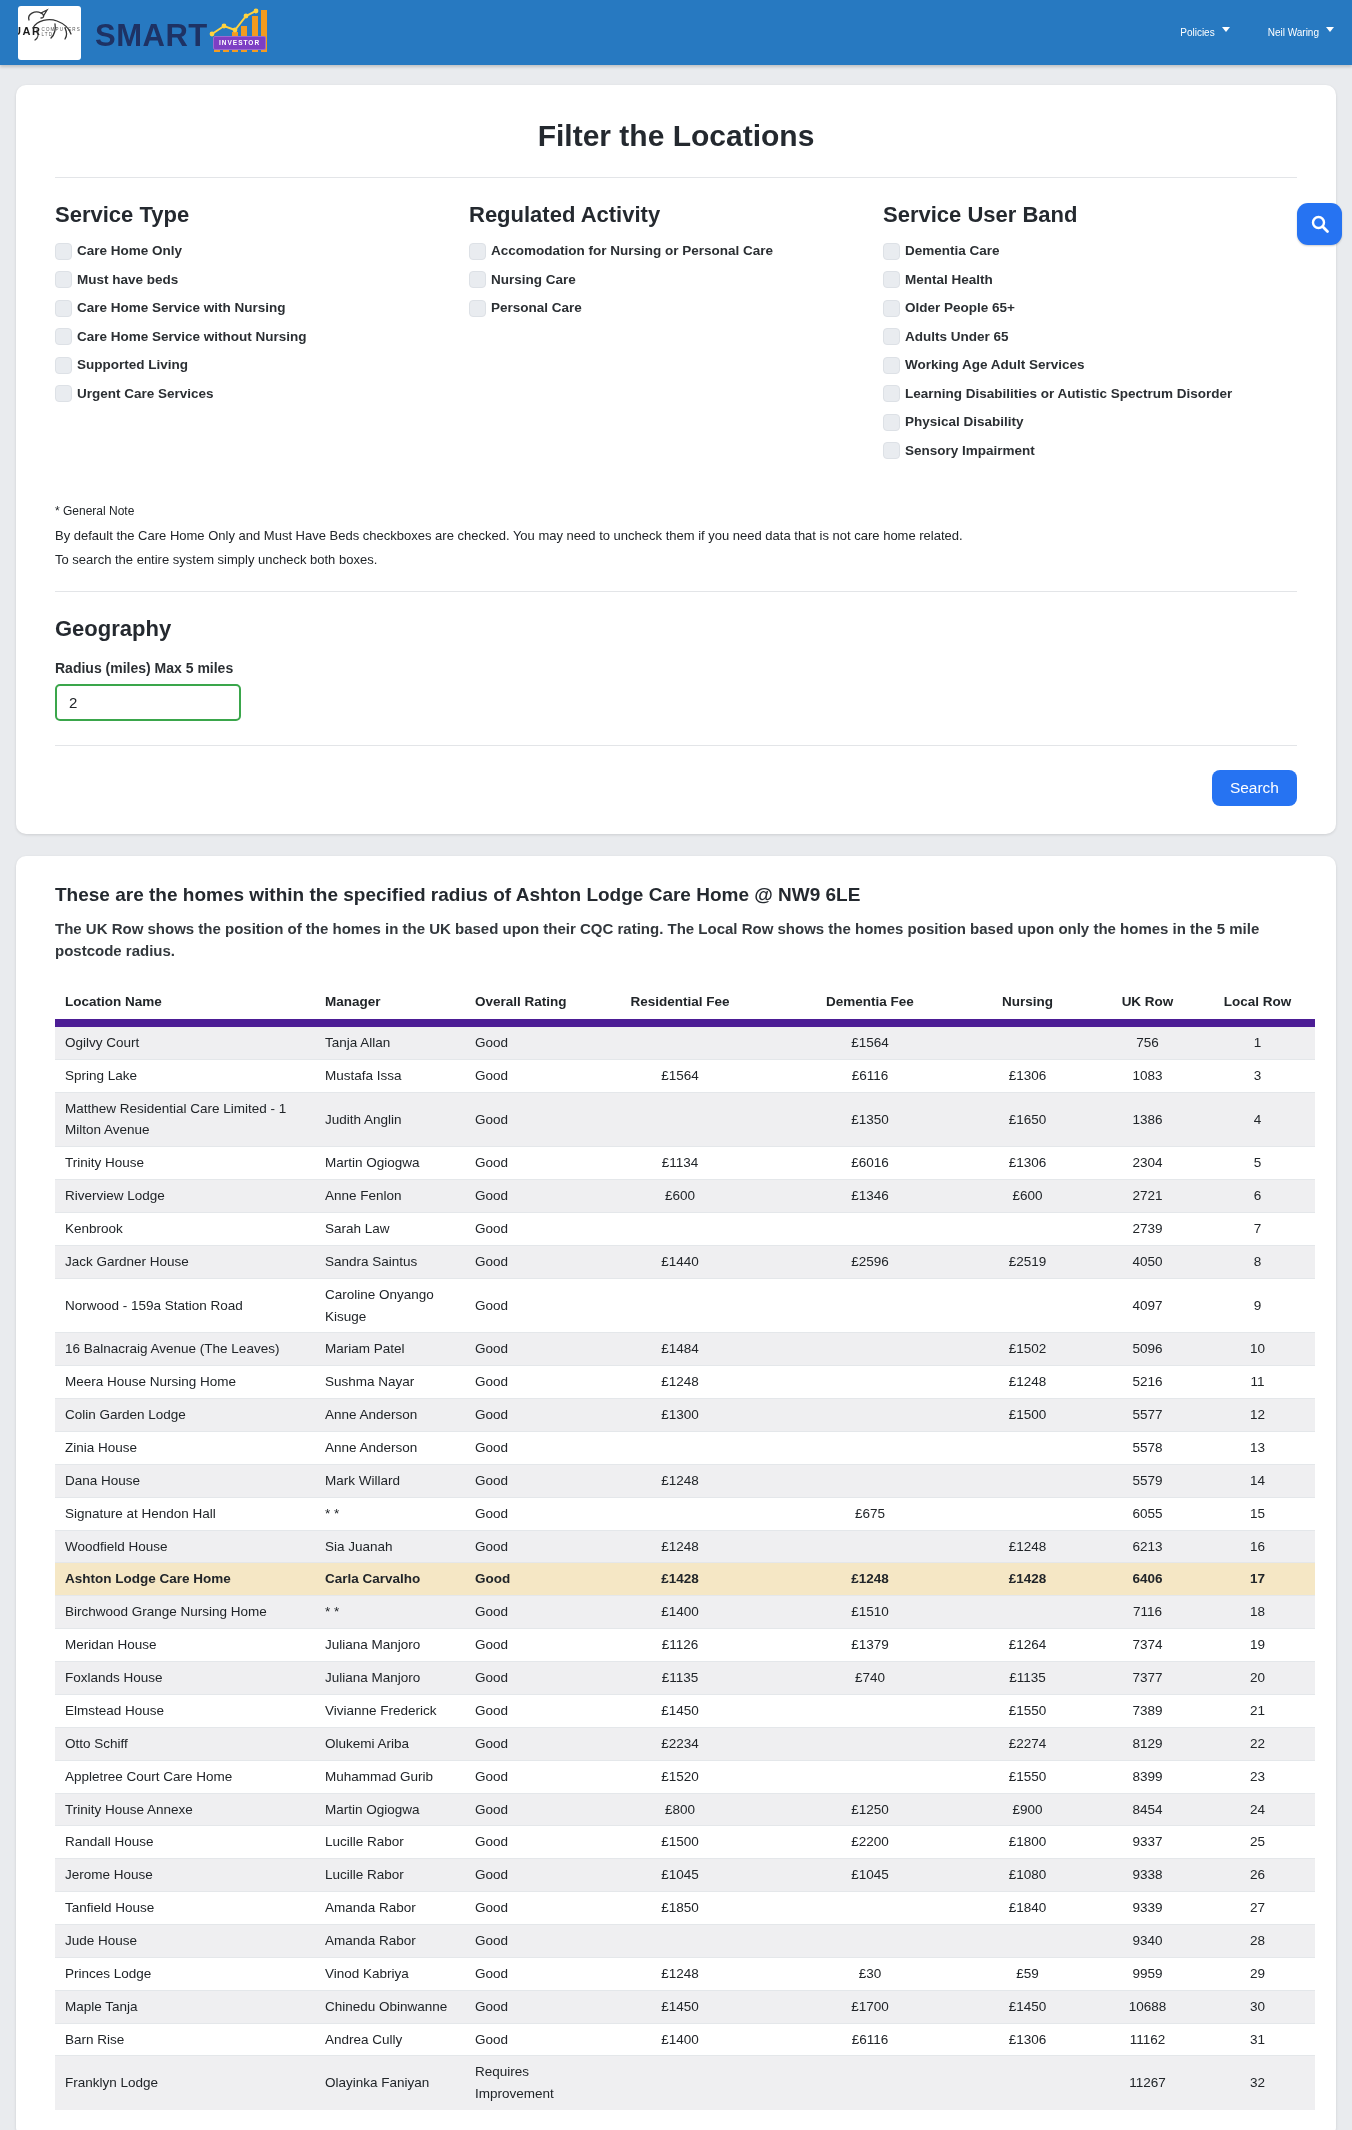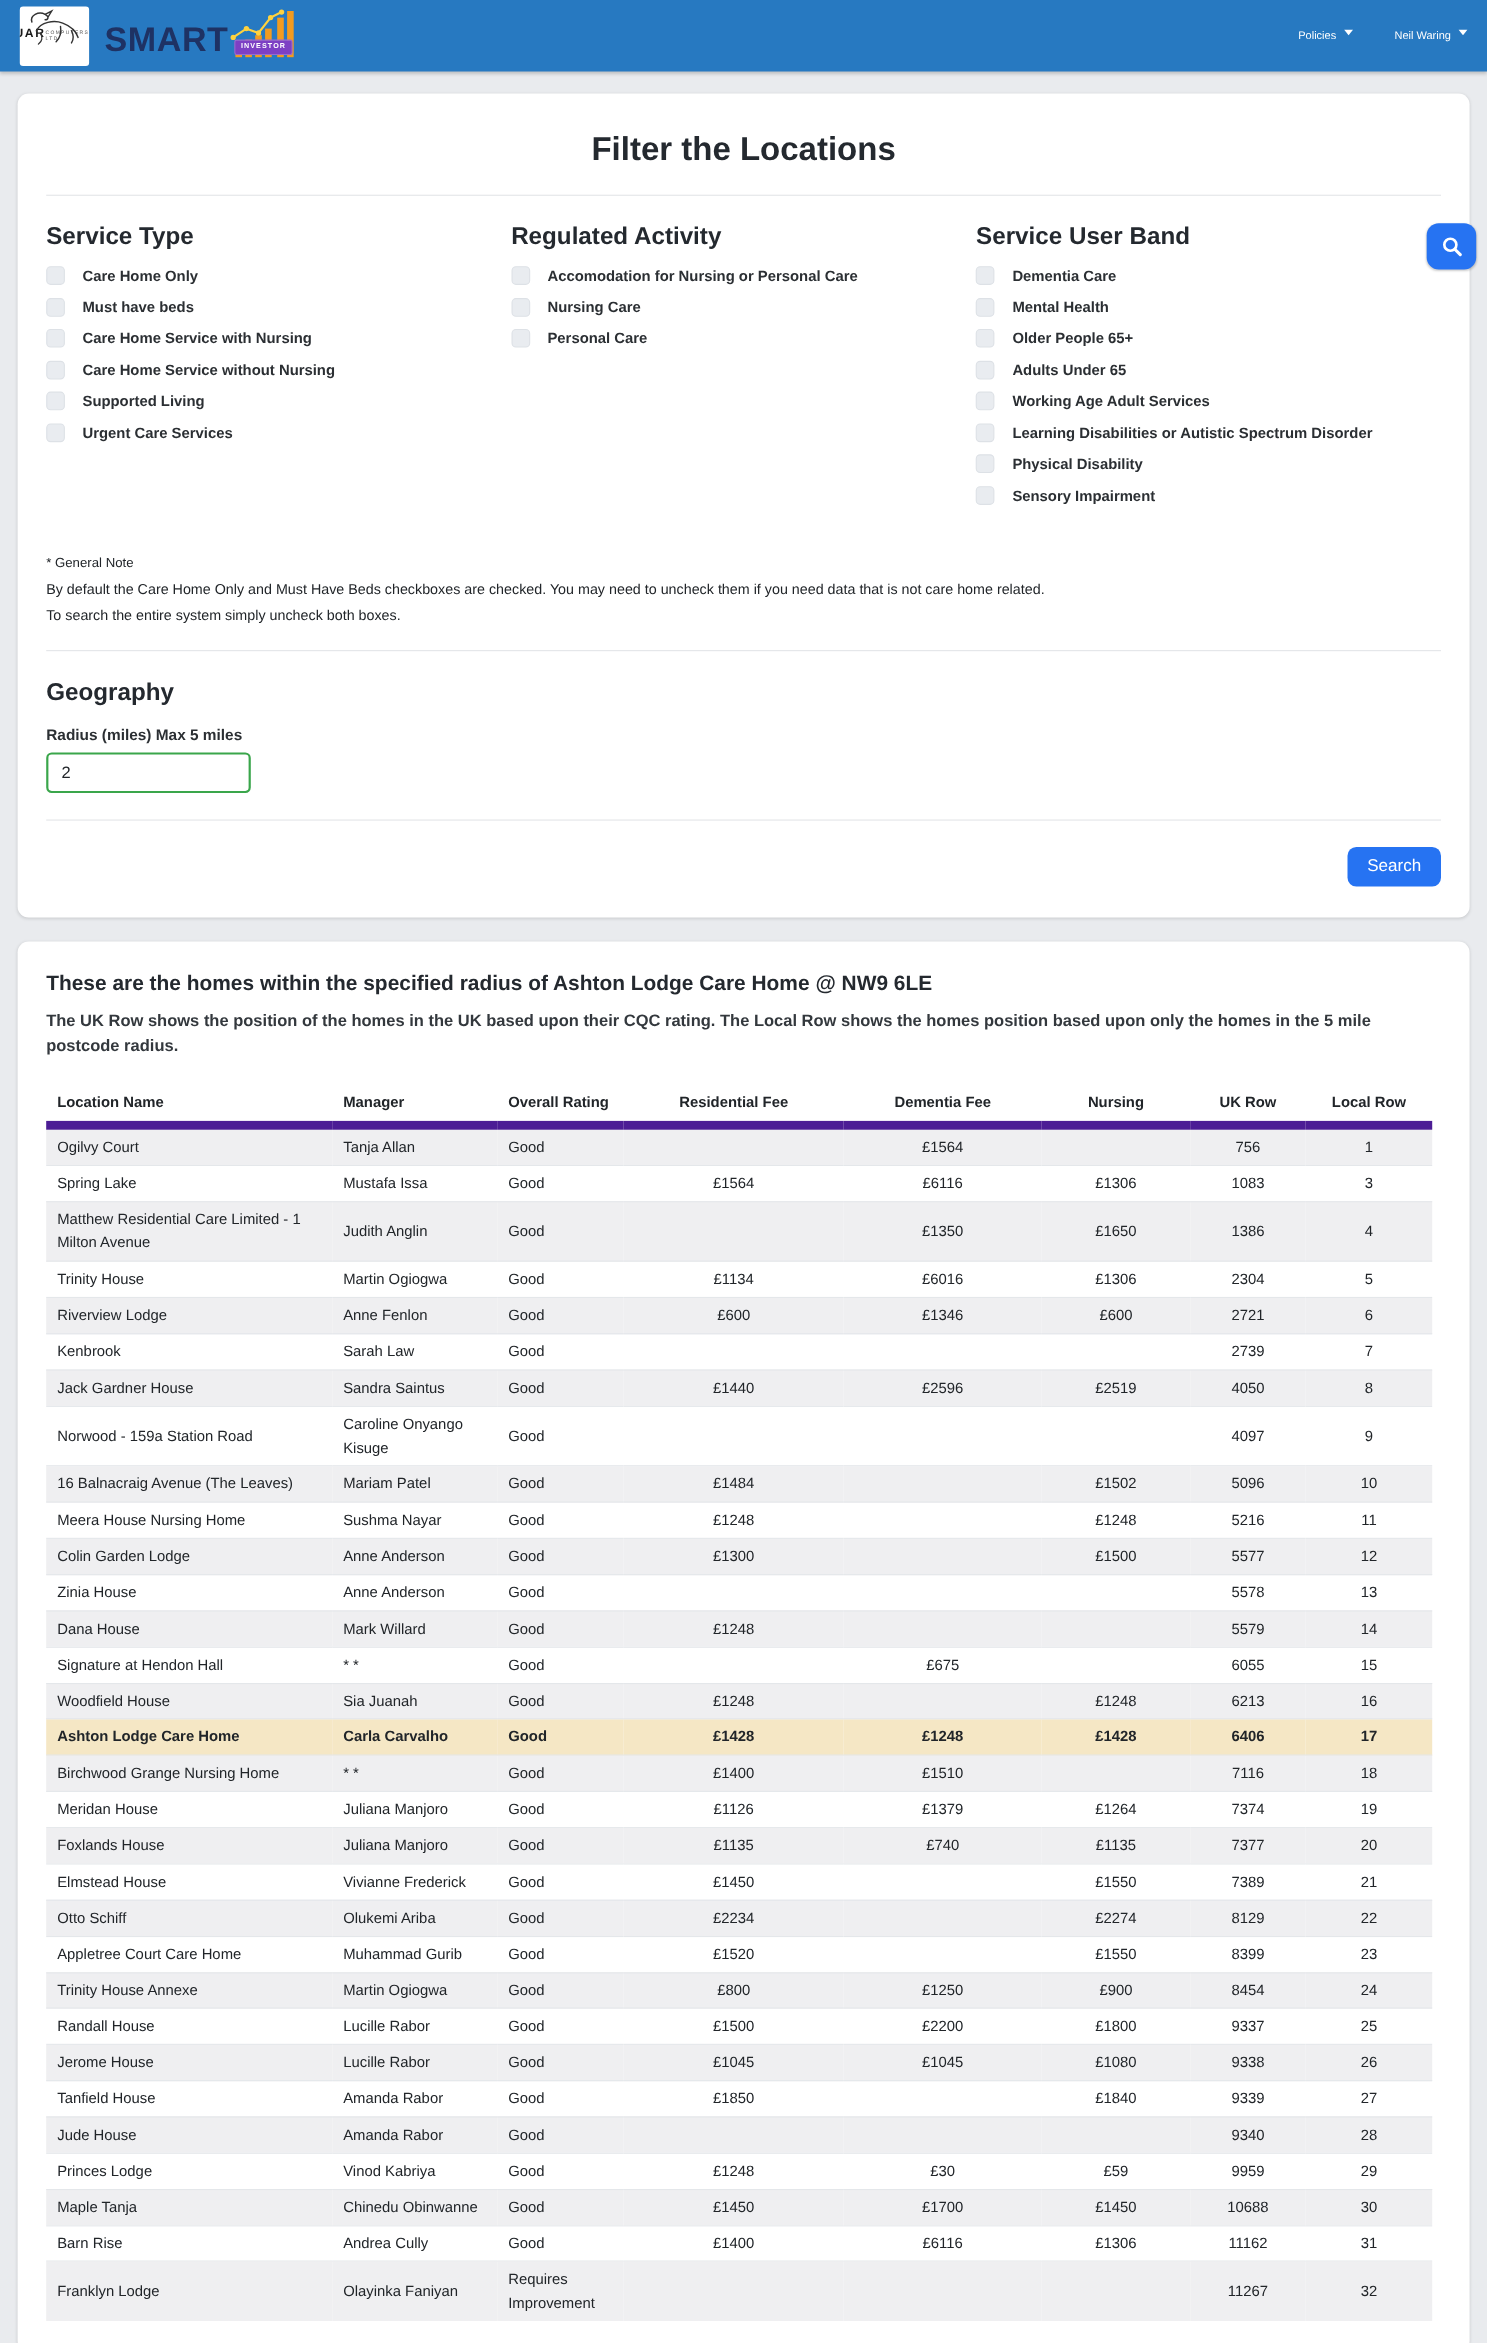--- a/index.html
+++ b/index.html
@@ -30,29 +30,29 @@
     letter-spacing:1px; padding:2.5px 5px; border-radius:2px; border:1px solid #9a6ad0;
   }
   .bars-svg{ margin-left:-14px; margin-bottom:4px; }
   .nav-links{ margin-left:auto; display:flex; gap:38px; align-items:center; }
   .nav-link{ color:#fff; font-size:10px; cursor:pointer; display:flex; align-items:flex-start; gap:7px; }
   .caret{ width:0; height:0; border-left:4.5px solid transparent; border-right:4.5px solid transparent; border-top:5px solid #fff; display:inline-block; }
   
   .page{ padding:20px 16px 4px 16px; }
   .card{
     background:#fff; border-radius:10px; box-shadow:0 1px 3px rgba(0,0,0,.12);
-    padding:28px 26px; position:relative;
+    padding:28px 39px; position:relative;
   }
   .filter-card{ margin-bottom:22px; }
   hr{ border:none; border-top:1px solid #e3e5e8; margin:24px 0; }
   .filter-title{ text-align:center; font-size:30px; font-weight:800; color:#24292f; margin:6px 0 10px; }
   .filter-columns{ display:flex; }
   .fcol{ flex:1 1 0; }
   .fcol h2{ font-size:22px; font-weight:800; color:#24292f; margin-bottom:14px; }
-  .check-row{ display:flex; align-items:flex-start; gap:16px; margin-bottom:11px; cursor:pointer; }
+  .check-row{ display:flex; align-items:flex-end; gap:5px; margin-bottom:11px; cursor:pointer; }
   .cb{
     width:17px; height:17px; border-radius:4px; background:#e9ecf0;
     border:1px solid #dde1e6; flex:0 0 auto;
   }
   .cb-label{ font-size:13.5px; font-weight:700; color:#2b2f33; line-height:1.3; }
   .note{ margin-top:34px; }
   .note-title{ font-size:12px; color:#212529; margin-bottom:10px; }
   .note-line{ font-size:13px; color:#212529; margin-bottom:9px; }
   .geo-heading{ font-size:22px; font-weight:800; color:#24292f; margin-bottom:18px; }
   .geo-label{ font-size:14px; font-weight:700; color:#2b2f33; display:block; margin-bottom:8px; }

